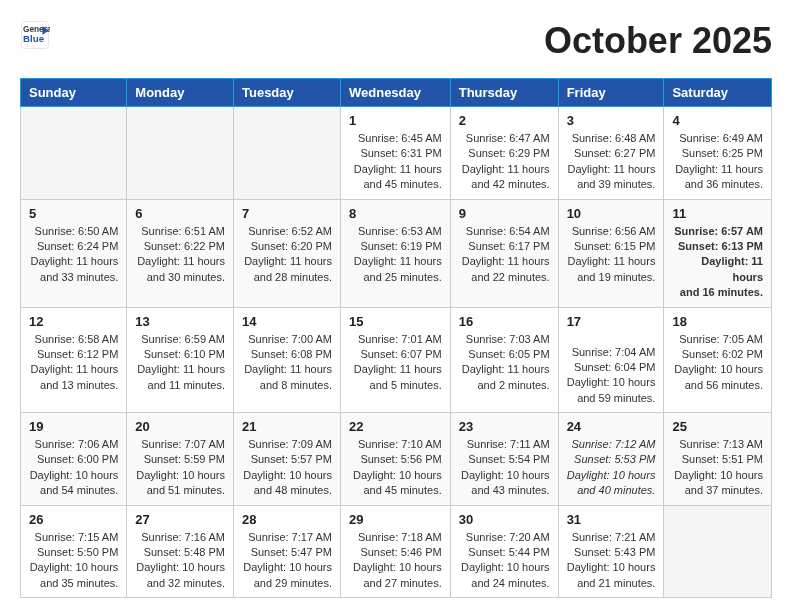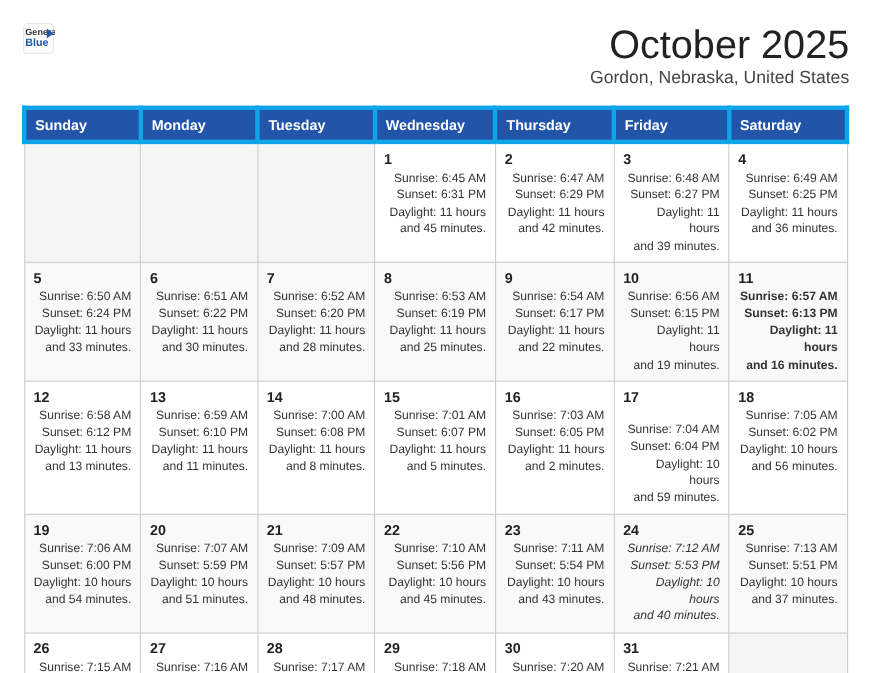--- a/index.html
+++ b/index.html
@@ -23,40 +23,40 @@
     .logo-icon {
       width: 30px;
       height: 30px;
       margin-right: 4px;
     }
     .title-block {
       text-align: right;
     }
     .month-title {
       font-size: 36px;
-      font-weight: normal;
+      font-weight: bold;
       color: #222;
     }
     .location {
       font-size: 16px;
       color: #444;
     }
     .calendar {
       width: 100%;
       border-collapse: collapse;
       border: 1px solid #ccc;
     }
     .calendar th {
       background-color: #2255aa;
       color: #fff;
       font-size: 13px;
       font-weight: bold;
       padding: 6px 8px;
       text-align: left;
-      border: 4px solid #0ea5e9;
+      border: 1px solid #0ea5e9;
     }
     .calendar td {
       vertical-align: top;
       padding: 6px 8px;
       border: 1px solid #ccc;
       font-size: 11px;
       color: #333;
       width: 113px;
       min-height: 80px;
       background: #fff;
@@ -88,21 +88,20 @@
   <div class="logo">
     <svg class="logo-icon" viewBox="0 0 40 40">
       <rect x="2" y="2" width="36" height="36" rx="4" fill="#fff" stroke="#ddd" stroke-width="1"></rect>
       <text x="4" y="16" font-family="Arial" font-weight="bold" font-size="11" fill="#333">General</text>
       <text x="4" y="29" font-family="Arial" font-weight="bold" font-size="13" fill="#2255aa">Blue</text>
       <polygon points="30,8 38,14 30,20" fill="#2255aa"></polygon>
     </svg>
   </div>
   <div class="title-block">
     <div class="month-title">October 2025</div>
-    <div class="location">Gordon, Nebraska, United States</div>
   </div>
 </div>
 
 <table class="calendar">
   <thead>
     <tr>
     <th>Sunday</th>
         <th>Monday</th>
         <th>Tuesday</th>
         <th>Wednesday</th>

